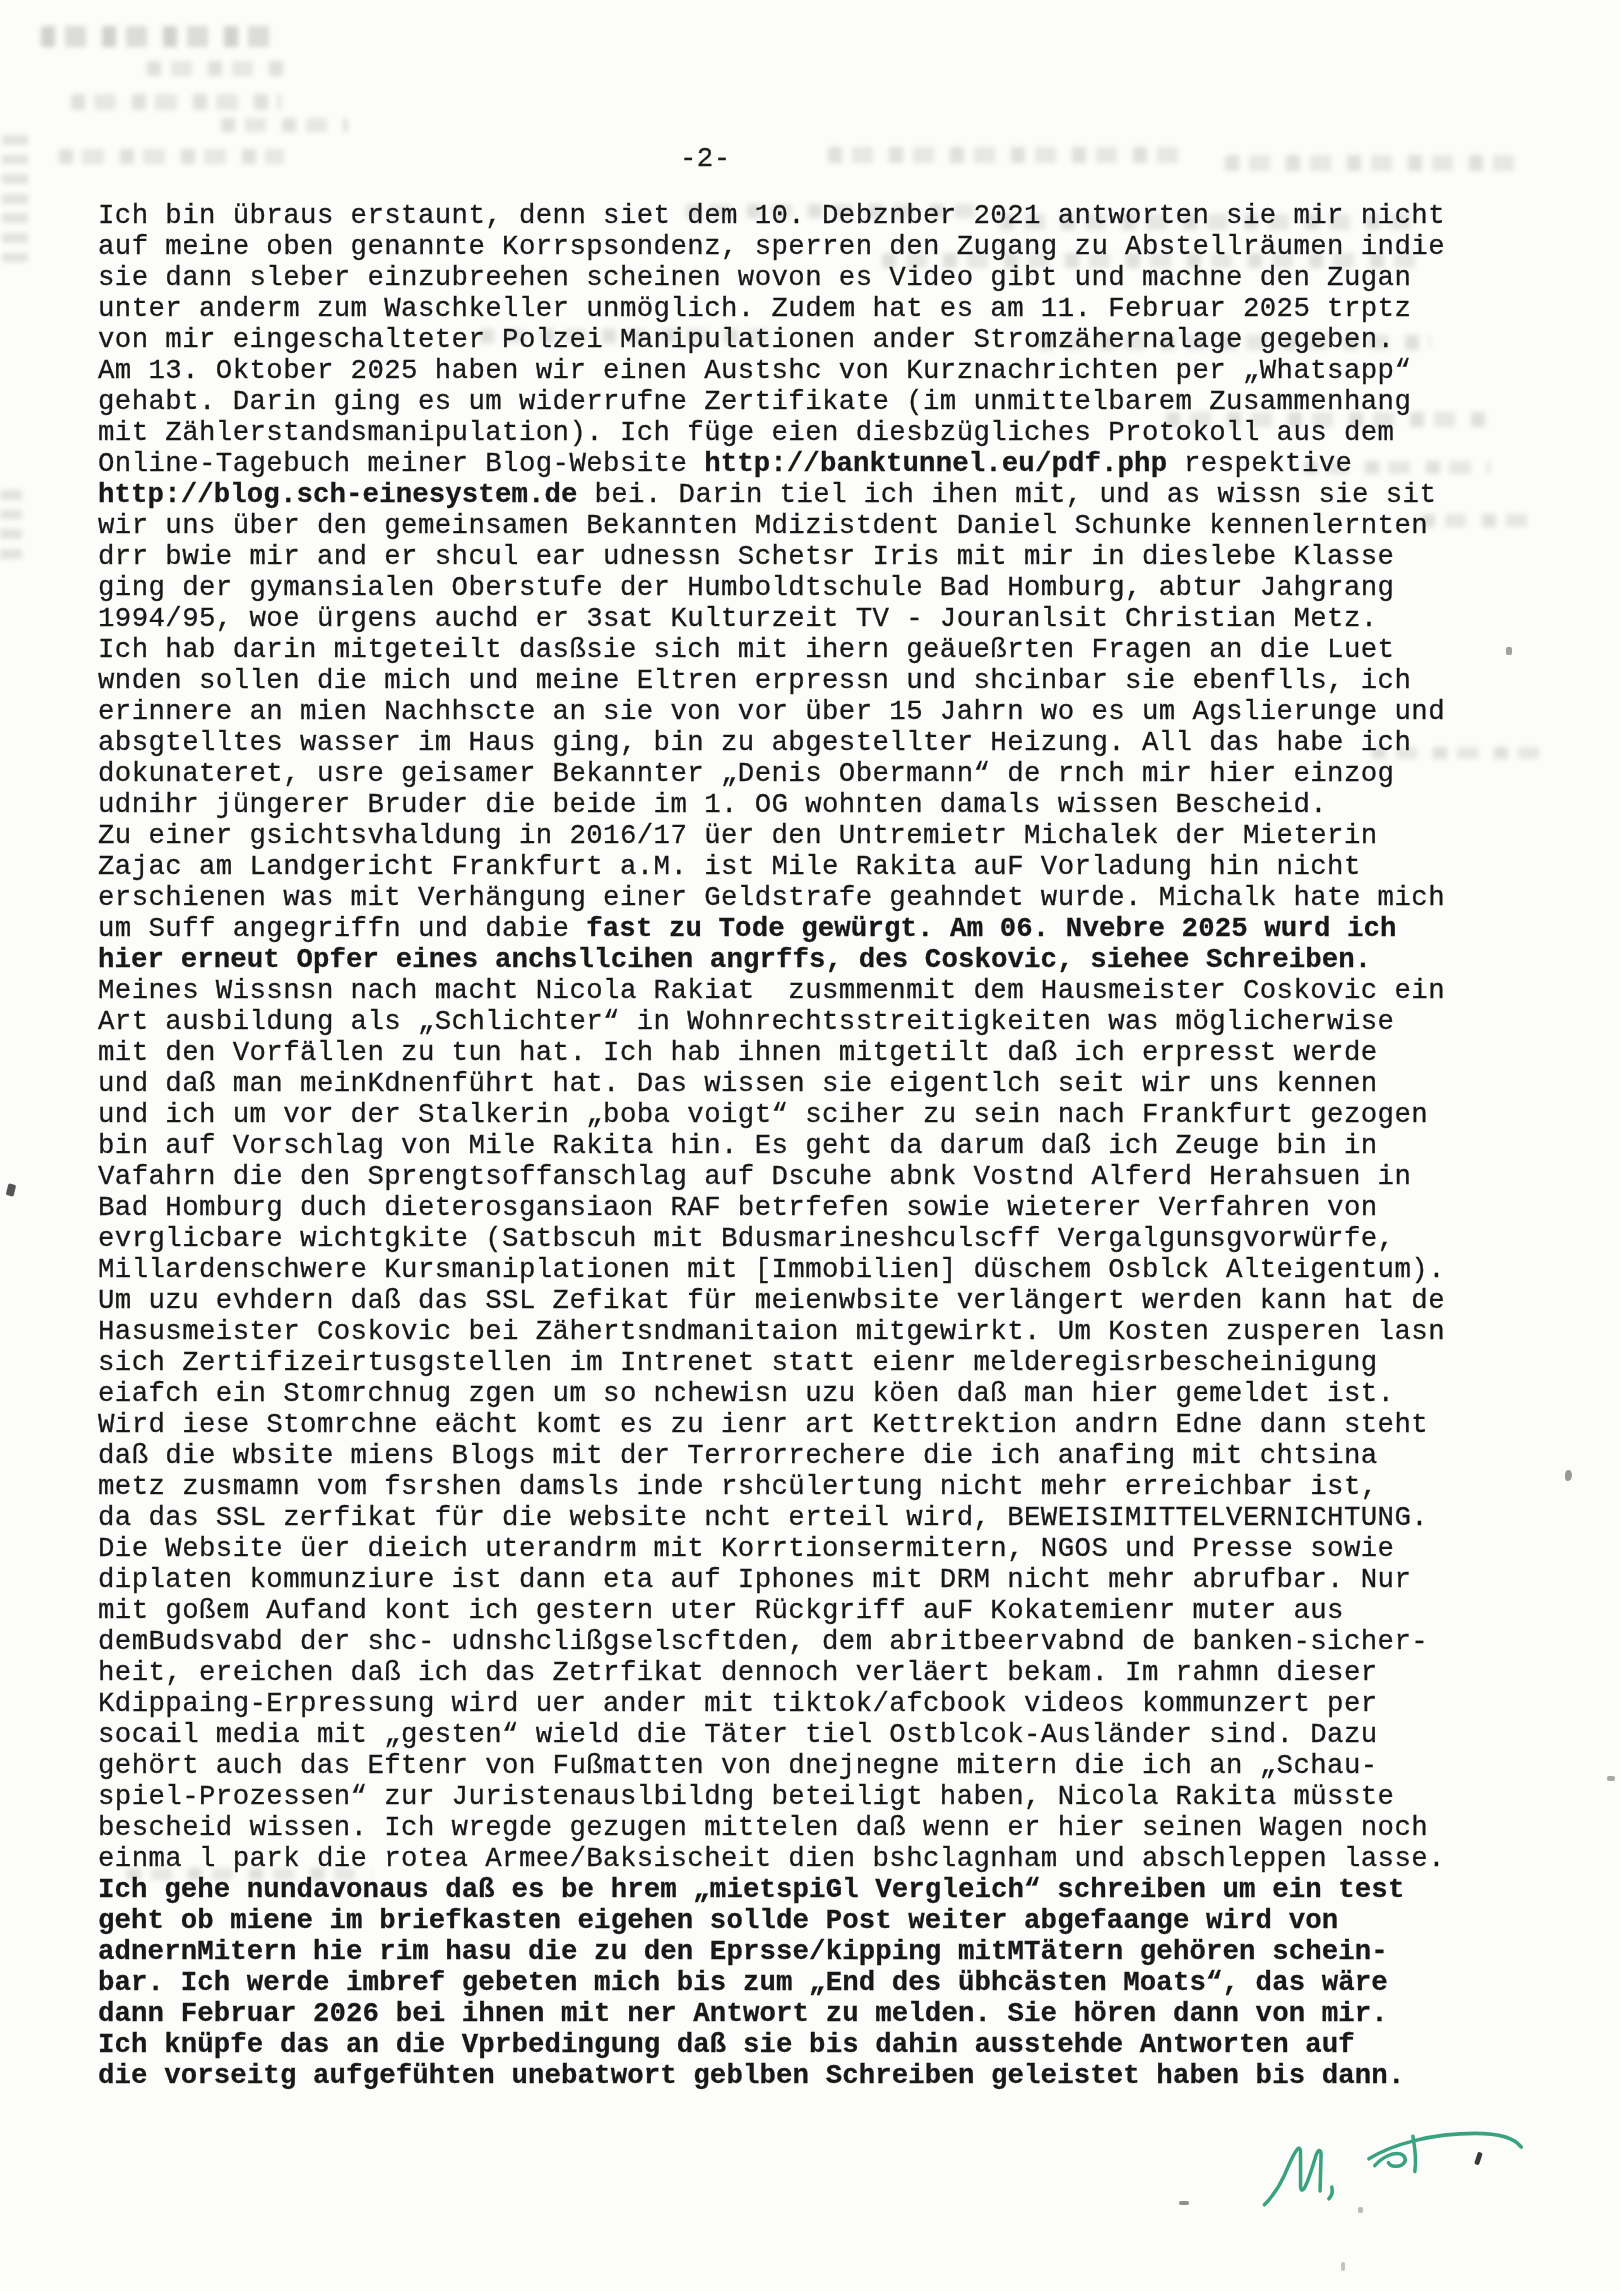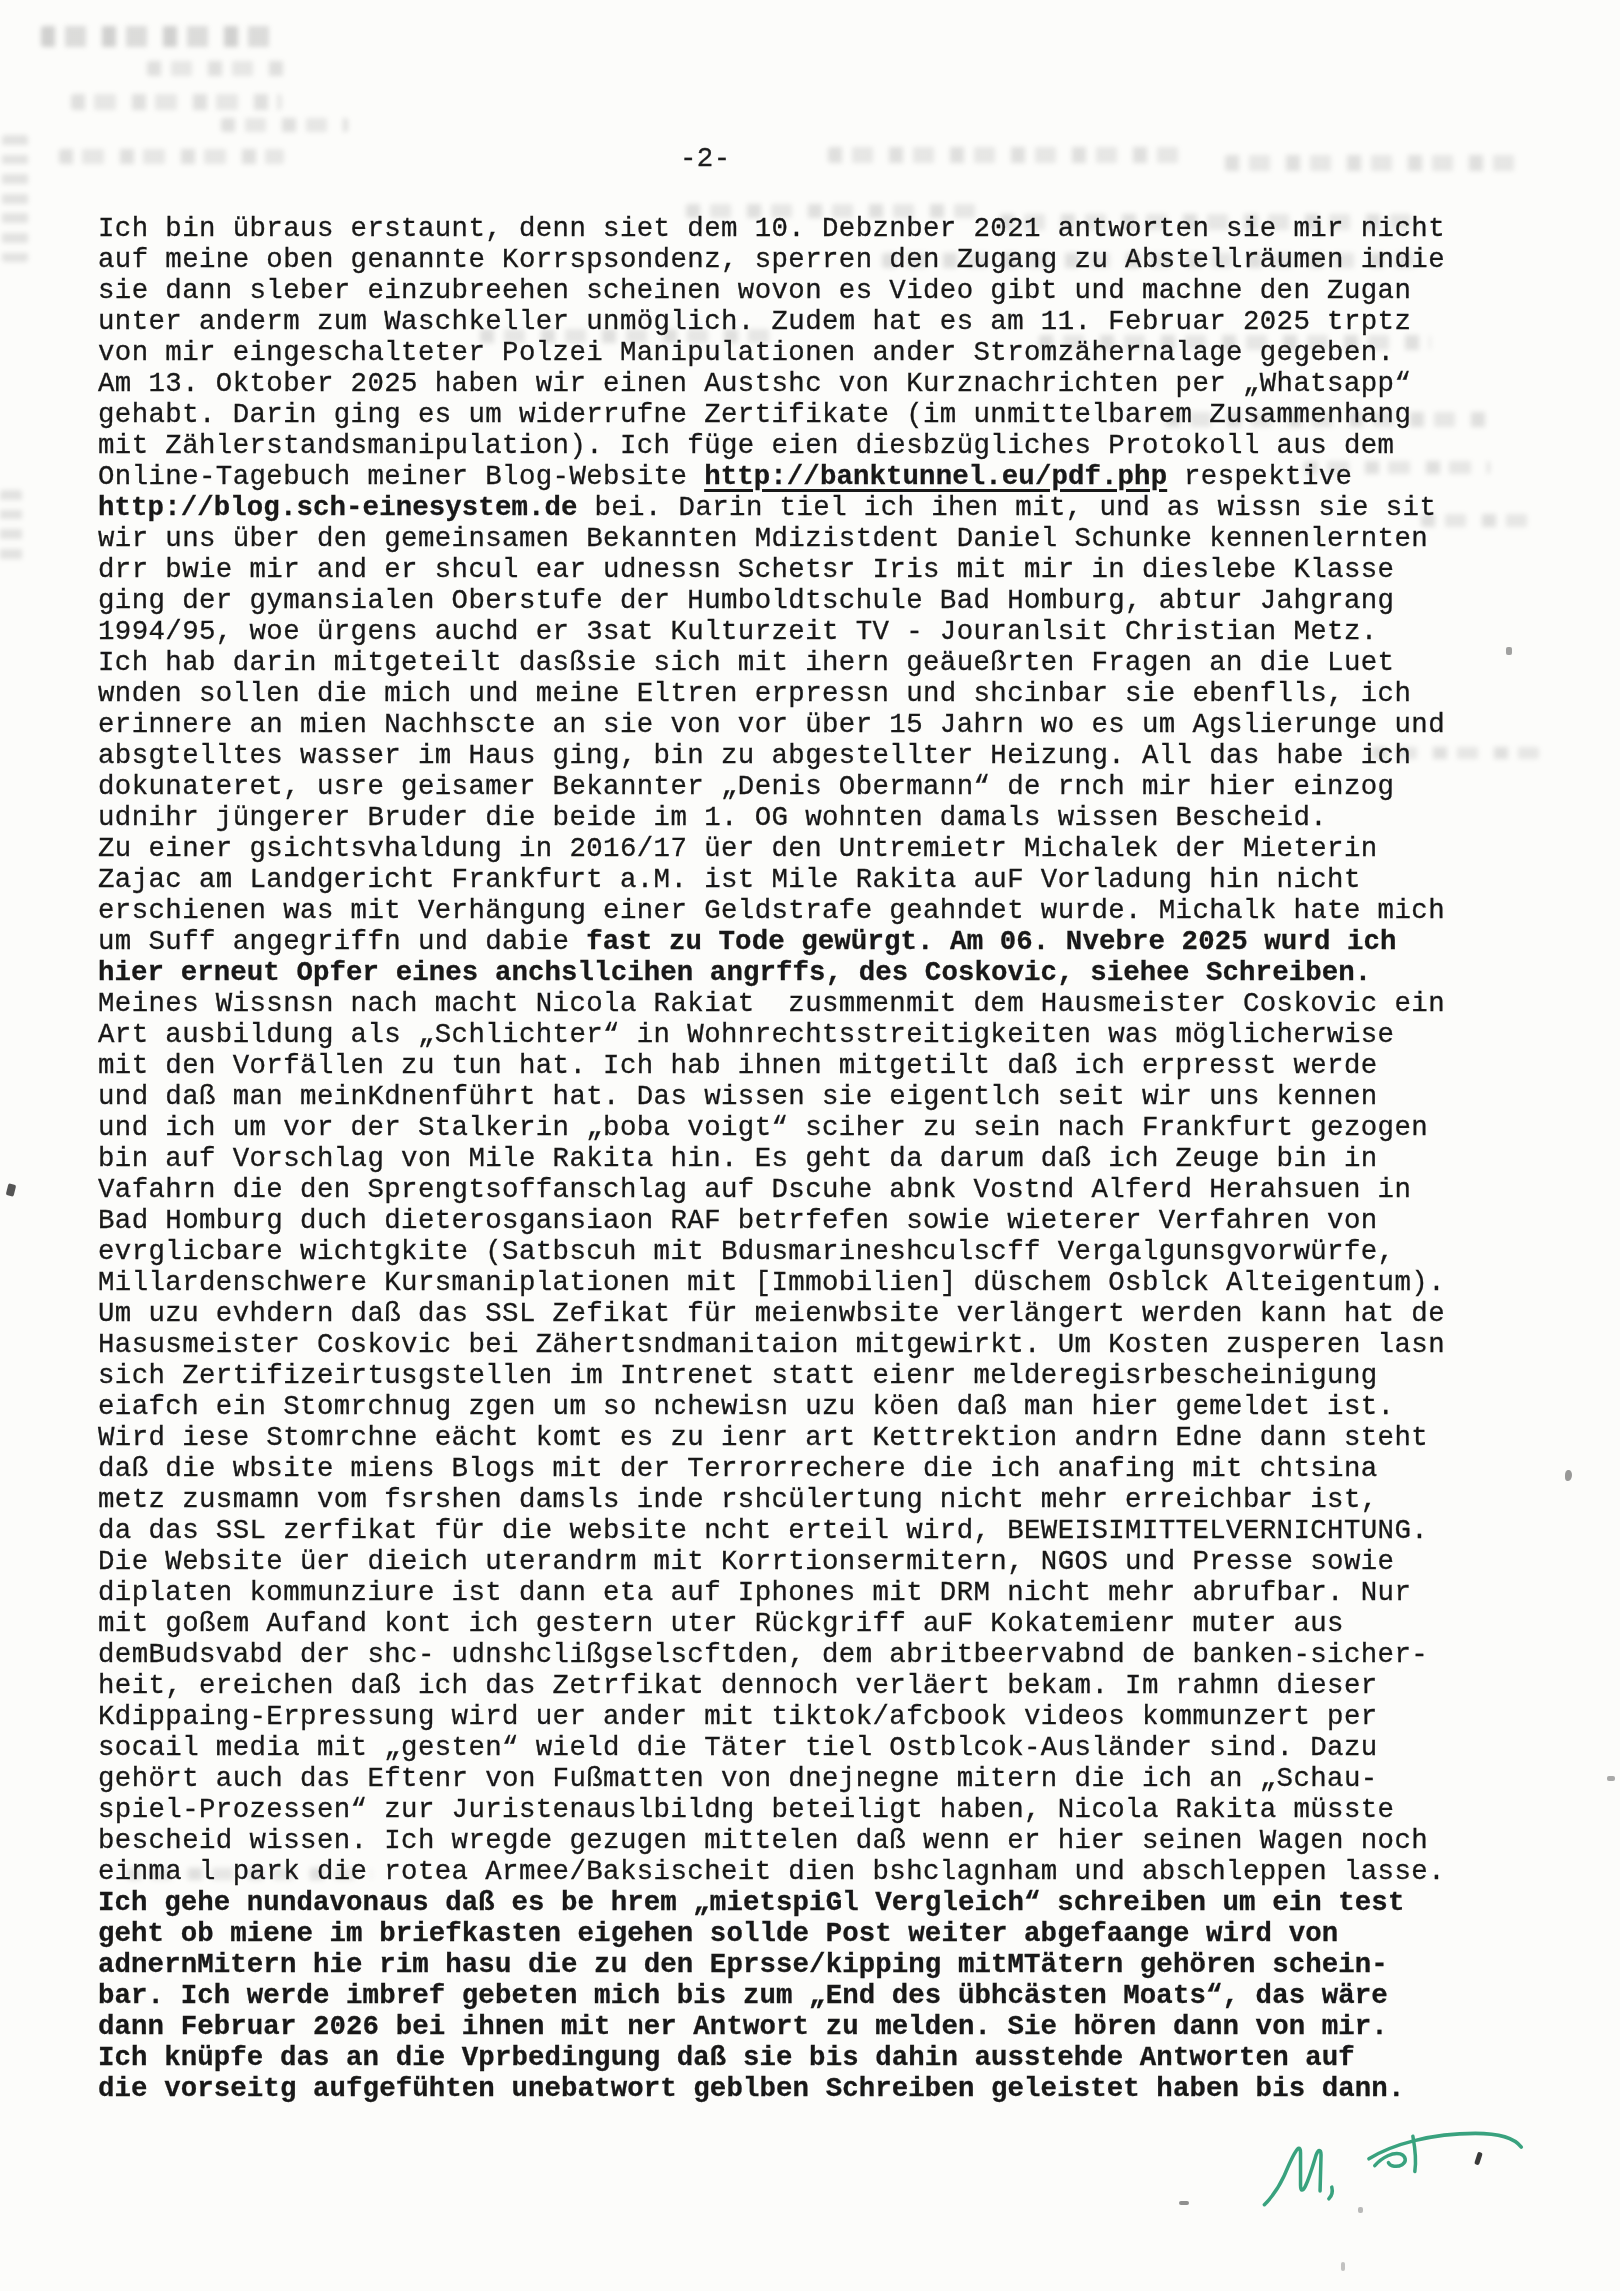--- a/index.html
+++ b/index.html
@@ -3,27 +3,27 @@
 <meta charset="utf-8">
 <style>
   html,body{margin:0;padding:0;background:#d9d9d6;}
   .page{
     position:relative;width:1620px;height:2292px;margin:0 auto;
     background:#fcfcfa;overflow:hidden;
     font-family:"Liberation Mono","DejaVu Sans Mono",monospace;
   }
   
   .textblock{
-    position:absolute;left:98px;top:213px;width:1431px;
+    position:absolute;left:98px;top:200px;width:1431px;
     color:#181818;font-size:27.4px;line-height:31px;letter-spacing:0.4px;
     white-space:pre;-webkit-text-stroke:0.3px;
   }
   .line{height:31px;}
   .line span.b{font-weight:700;letter-spacing:0.1px;}
-  .line span.u{text-decoration:underline;text-decoration-thickness:2.5px;text-underline-offset:4.9px;}
+  .line span.u{text-decoration-thickness:2.5px;text-underline-offset:4.9px;}
   .page-number{
     position:absolute;left:680px;top:143px;
     color:#1d1d1d;font-size:27.4px;letter-spacing:0.4px;-webkit-text-stroke:0.3px;
     font-family:"Liberation Mono","DejaVu Sans Mono",monospace;
   }
   
   .smudge{
     position:absolute;border-radius:2.9px;filter:blur(2.9px);opacity:.33;
     background:repeating-linear-gradient(90deg,
       rgba(110,110,110,.60) 0 13.7px, rgba(110,110,110,0) 13.7px 23.5px,

